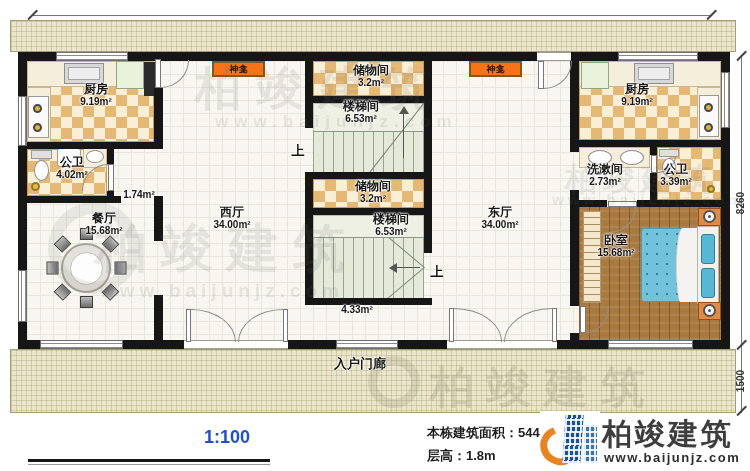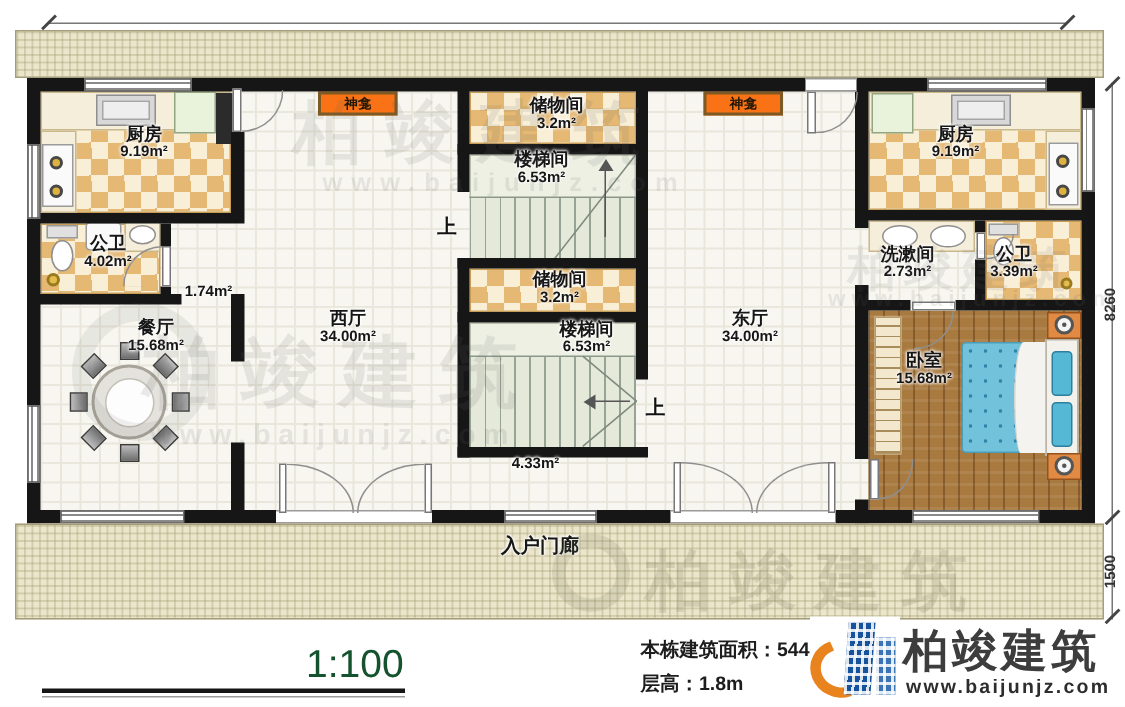--- a/index.html
+++ b/index.html
@@ -53,21 +53,21 @@
   .rlabel .ar{font-size:10px;}
   .uplbl{font-size:13px;font-weight:bold;color:#111;text-shadow:0 0 2px #fff,0 0 3px #fff;transform:translateX(-50%);}
   .dimtxt{font-size:10px;font-weight:bold;color:#333;text-align:center;}
   .dline{background:#777;}
   .tick{width:13px;height:1.5px;background:#444;transform:rotate(-45deg);}
   .thinline{background:#7d8a7d;height:1px;}
   
   .wm{color:rgba(100,100,100,.13);font-weight:bold;white-space:nowrap;pointer-events:none;}
   
   .tb-title{font-size:30px;font-weight:bold;color:#111;letter-spacing:3px;}
-  .tb-scale{font-size:26px;color:#14532d;}
+  .tb-scale{font-size:18px;color:#1d4ed8;font-weight:bold;}
   .tb-line{font-size:13px;font-weight:bold;color:#1d1d1d;white-space:nowrap;}
   .brandname{font-size:30px;font-weight:bold;color:#3d3d3d;letter-spacing:3px;}
   .brandurl{font-size:13px;font-weight:bold;color:#2d2d2d;letter-spacing:1.5px;}
   .t1{background:#17539c;}
   .t2{background:#3a74b5;}
   .towerwin{background-image:repeating-linear-gradient(0deg,rgba(255,255,255,.85) 0 2px,transparent 2px 6px),
     repeating-linear-gradient(90deg,rgba(255,255,255,.85) 0 2px,transparent 2px 5px);background-blend-mode:screen;}
 </style>
 </head>
 <body>

